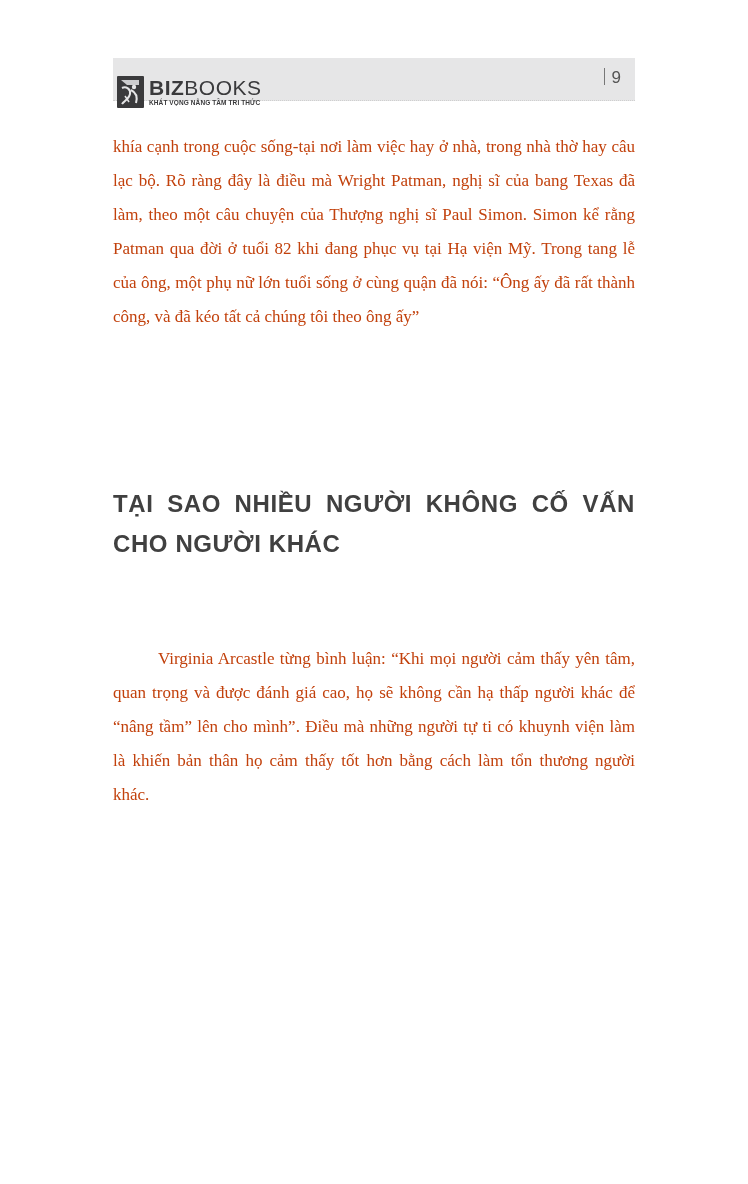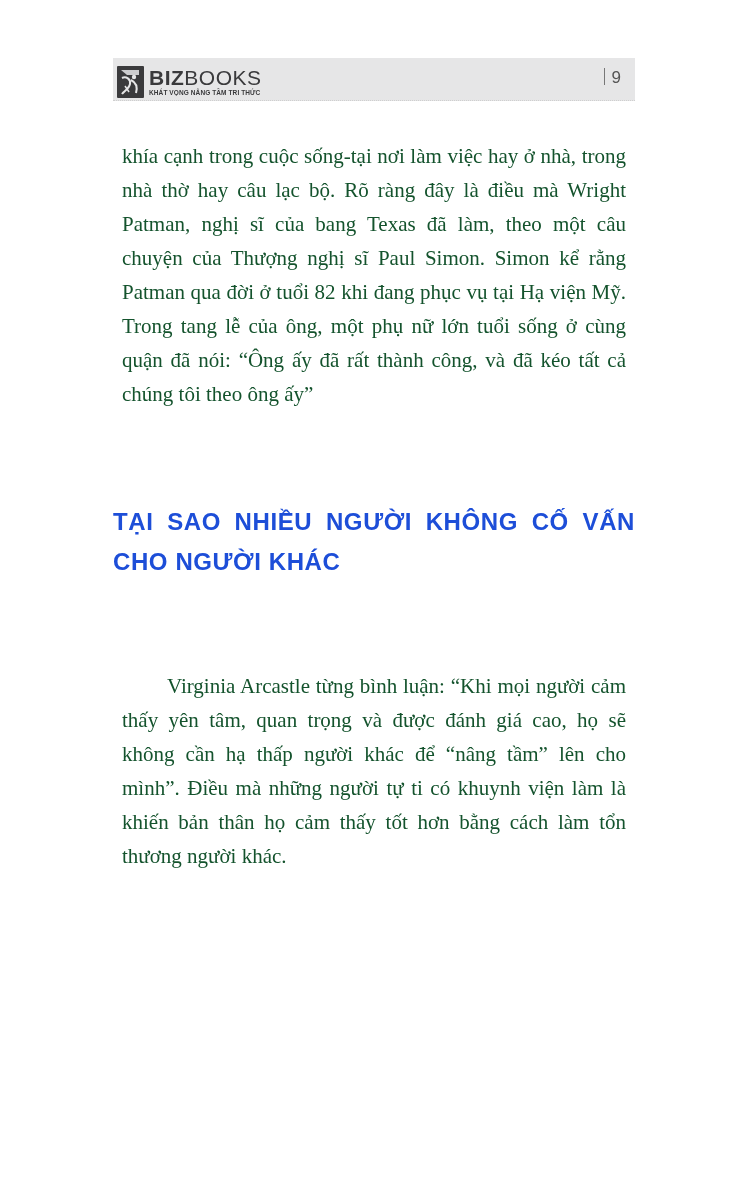--- a/index.html
+++ b/index.html
@@ -19,21 +19,21 @@
       left: 113px;
       top: 58px;
       width: 522px;
       height: 42px;
       background: #e6e6e7;
       border-bottom: 1px dotted #cfcfcf;
     }
     .logo {
       position: absolute;
       left: 4px;
-      top: 8px;
+      top: 18px;
       display: flex;
       align-items: center;
     }
     .logo-mark {
       width: 27px;
       height: 32px;
       background: #3a3a3c;
       position: relative;
       border-radius: 1px;
     }
@@ -83,36 +83,36 @@
     }
     .content {
       position: absolute;
       left: 113px;
       top: 130px;
       width: 522px;
       font-family: "DejaVu Serif", serif;
     }
     .body-text {
       font-family: "Liberation Serif", serif;
-      font-size: 21px;
+      font-size: 17px;
       line-height: 34px;
       text-align: justify;
-      margin: 9px;
-      color: #14532d;
+      margin: 0;
+      color: #c2410c;
     }
     .body-text.indent { text-indent: 45px; }
     .section-heading {
       font-family: "Liberation Sans", sans-serif;
       font-weight: bold;
       font-size: 24px;
       line-height: 40px;
       letter-spacing: 0.6px;
       text-align: justify;
       margin: 0;
-      color: #1d4ed8;
+      color: #404040;
     }
     .sub-heading {
       font-family: "Liberation Serif", serif;
       font-weight: bold;
       font-size: 24px;
       line-height: 34px;
       margin: 0;
       color: #231f20;
     }
   </style>

